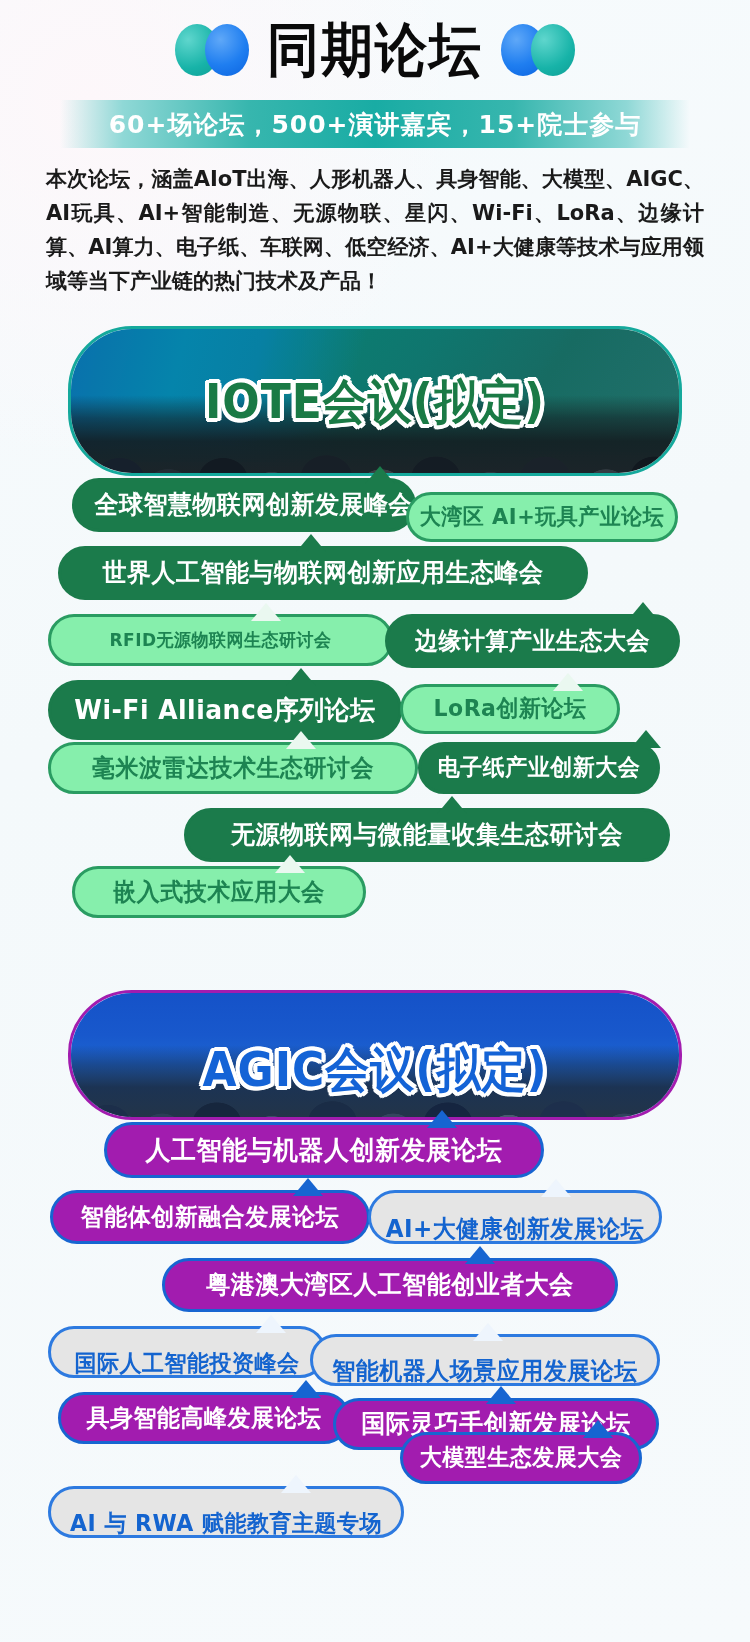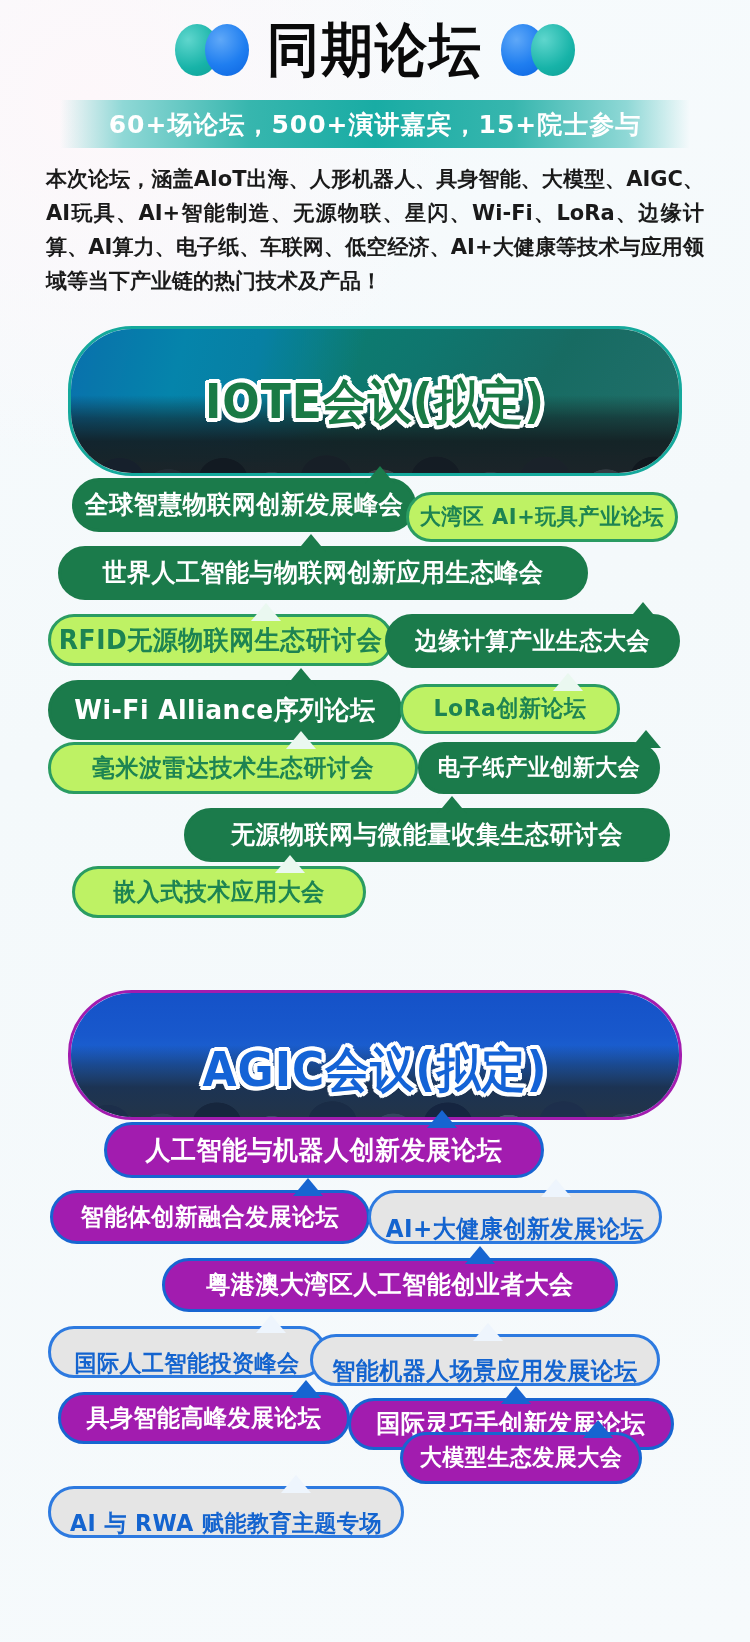--- a/index.html
+++ b/index.html
@@ -199,21 +199,21 @@
     background: #1b7b4b;
     color: #ffffff;
     border: 3px solid #1b7b4b;
   }
   .pill.g-solid::after {
     background: #1b7b4b;
     clip-path: polygon(50% 0%, 100% 100%, 0% 100%);
   }
   
   .pill.g-light {
-    background: #bef264;
+    background: #86efac;
     color: #1d8452;
     border: 3px solid #2a9c62;
   }
   .pill.g-light::after {
     background: #eaf8f0;
     clip-path: polygon(50% 0%, 100% 100%, 0% 100%);
     filter: drop-shadow(0 0 0 #2a9c62);
     border-top: 0;
     top: -14px;
   }
@@ -260,30 +260,30 @@
 </div>
 
 <div class="intro">本次论坛，涵盖AIoT出海、人形机器人、具身智能、大模型、AIGC、AI玩具、AI+智能制造、无源物联、星闪、Wi-Fi、LoRa、边缘计算、AI算力、电子纸、车联网、低空经济、AI+大健康等技术与应用领域等当下产业链的热门技术及产品！</div>
 
 <div class="banner" id="iote-banner">
   <div class="banner-photo"></div>
   <div class="banner-label green">IOTE会议(拟定)</div>
 </div>
 
 <div id="iote-pills">
-    <div class="pill g-solid" id="tp-iote-pills-0" style="left: 72px; top: 478px; width: 344px; height: 54px; font-size: 24px;">
+    <div class="pill g-solid" id="tp-iote-pills-0" style="left: 72px; top: 478px; width: 344px; height: 54px; font-size: 24px; justify-content: flex-end;">
       <span class="pill-text">全球智慧物联网创新发展峰会</span>
     </div>
     <div class="pill g-light no-tail" style="left: 406px; top: 492px; width: 272px; height: 50px; font-size: 21px;">
       <span class="pill-text">大湾区 AI+玩具产业论坛</span>
     </div>
     <div class="pill g-solid" id="tp-iote-pills-2" style="left: 58px; top: 546px; width: 530px; height: 54px; font-size: 24px;">
       <span class="pill-text">世界人工智能与物联网创新应用生态峰会</span>
     </div>
-    <div class="pill g-light" id="tp-iote-pills-3" style="left: 48px; top: 614px; width: 345px; height: 52px; font-size: 25px;">
+    <div class="pill g-light" id="tp-iote-pills-3" style="left: 48px; top: 614px; width: 345px; height: 52px; font-size: 17px;">
       <span class="pill-text">RFID无源物联网生态研讨会</span>
     </div>
     <div class="pill g-solid" id="tp-iote-pills-4" style="left: 385px; top: 614px; width: 295px; height: 54px; font-size: 23px;">
       <span class="pill-text">边缘计算产业生态大会</span>
     </div>
     <div class="pill g-solid" id="tp-iote-pills-5" style="left: 48px; top: 680px; width: 354px; height: 60px; font-size: 25px;">
       <span class="pill-text">Wi-Fi Alliance序列论坛</span>
     </div>
     <div class="pill g-light" id="tp-iote-pills-6" style="left: 400px; top: 684px; width: 220px; height: 50px; font-size: 22px;">
       <span class="pill-text">LoRa创新论坛</span>
@@ -322,21 +322,21 @@
     </div>
     <div class="pill b-light" id="tp-agic-pills-4" style="left: 48px; top: 1326px; width: 278px; height: 52px; font-size: 22px;">
       <span class="pill-text">国际人工智能投资峰会</span>
     </div>
     <div class="pill b-light" id="tp-agic-pills-5" style="left: 310px; top: 1334px; width: 350px; height: 52px; font-size: 23px;">
       <span class="pill-text">智能机器人场景应用发展论坛</span>
     </div>
     <div class="pill b-solid" id="tp-agic-pills-6" style="left: 58px; top: 1392px; width: 292px; height: 52px; font-size: 23px;">
       <span class="pill-text">具身智能高峰发展论坛</span>
     </div>
-    <div class="pill b-solid" id="tp-agic-pills-7" style="left: 348px; top: 1398px; width: 326px; height: 52px; font-size: 24px; align-items: center;">
+    <div class="pill b-solid" id="tp-agic-pills-7" style="left: 333px; top: 1398px; width: 326px; height: 52px; font-size: 24px; align-items: center;">
       <span class="pill-text">国际灵巧手创新发展论坛</span>
     </div>
     <div class="pill b-light" id="tp-agic-pills-8" style="left: 48px; top: 1456px; width: 356px; height: 52px; font-size: 22px; margin-top: 30px;">
       <span class="pill-text">AI 与 RWA 赋能教育主题专场</span>
     </div>
     <div class="pill b-solid" id="tp-agic-pills-9" style="left: 400px; top: 1432px; width: 242px; height: 52px; font-size: 22px;">
       <span class="pill-text">大模型生态发展大会</span>
     </div>
   </div>
 

